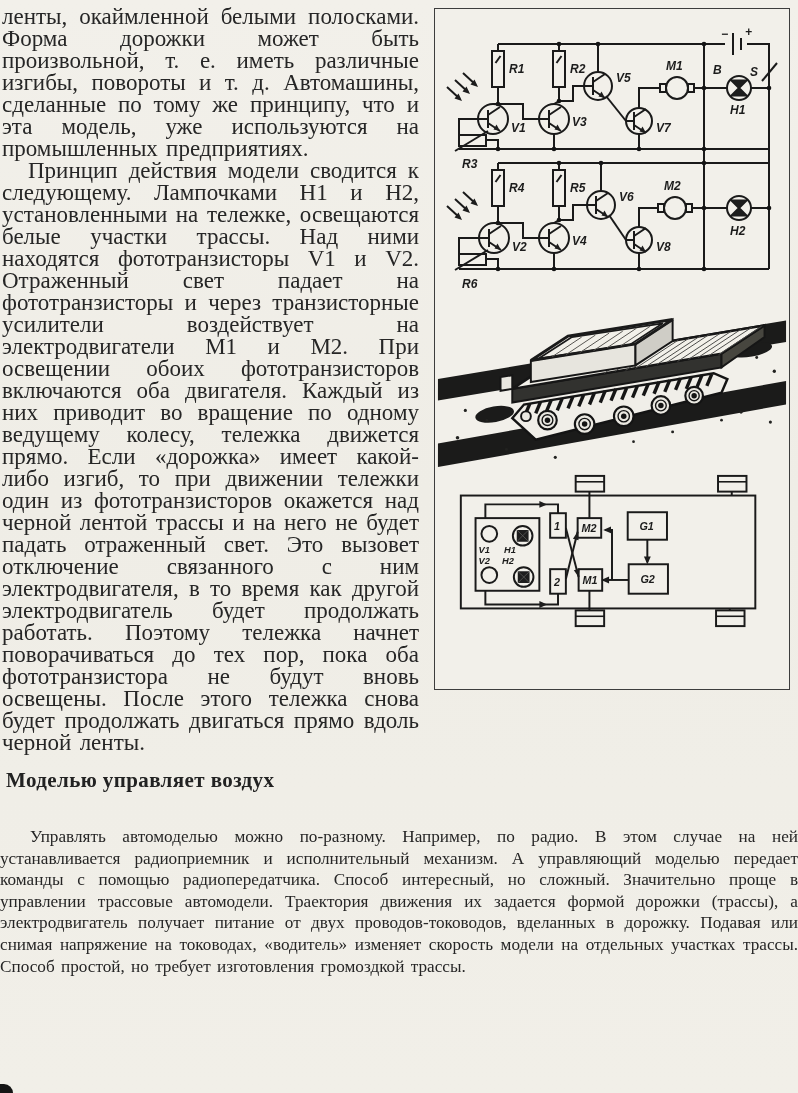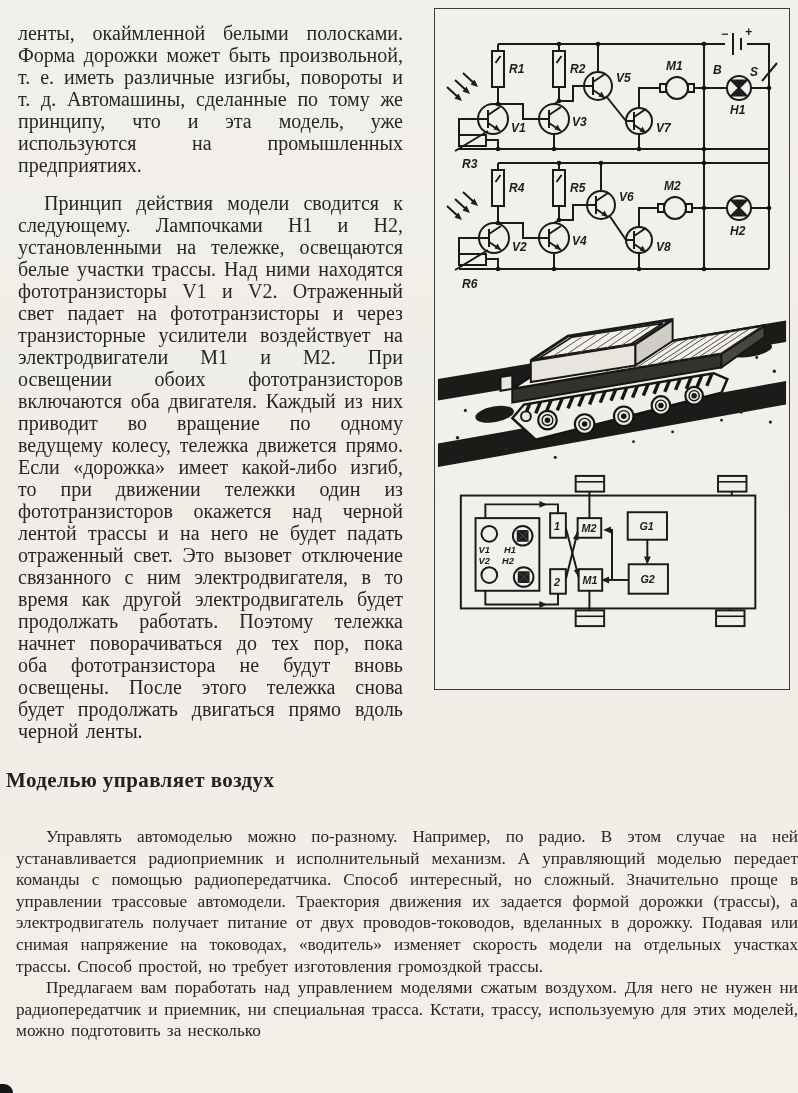--- a/index.html
+++ b/index.html
@@ -1,34 +1,34 @@
 <!DOCTYPE html>
 <html><head>
 <meta charset="utf-8">
 <style>
   html,body{margin:0;padding:0;}
   .page{position:relative;width:798px;height:1093px;overflow:hidden;
         background:linear-gradient(180deg,#f2f0ea 0%,#efede6 45%,#f1efe8 100%);
         color:#1e1e1e;font-family:"Liberation Serif",serif;}
   .left-col{position:absolute;left:2px;top:6px;width:417px;}
-  .body-text{font-size:20px;line-height:22px;text-align:justify;margin:16px;
+  .body-text{font-size:23px;line-height:22px;text-align:justify;margin:0;
              word-spacing:2.5px;color:#262626;}
   .body-text.ind{text-indent:26px;}
   .figure-box{position:absolute;left:434px;top:8px;width:354px;height:680px;
               border:1.6px solid #3d3d3d;margin:0;background:#f2f0ea;}
   .figure-box svg{display:block;}
   .caption{position:absolute;left:438px;top:710px;width:350px;
            font-family:"Liberation Sans",sans-serif;font-size:13.5px;
            letter-spacing:.5px;color:#2c2c2c;}
   .section-heading{position:absolute;left:6px;top:768px;margin:0;
                    font-size:21px;font-weight:bold;letter-spacing:.4px;color:#222;text-align:right;}
   .bottom{position:absolute;left:0;top:826px;width:798px;}
   .bottom p{font-size:17.2px;line-height:21.6px;text-align:justify;margin:0;
             word-spacing:2px;color:#262626;}
-  .bottom p.ind{text-indent:30px;padding-left:16px;}
+  .bottom p.ind{text-indent:30px;}
   .corner-smudge{position:absolute;left:0;bottom:0;width:13px;height:9px;
                  background:#151515;border-radius:0 9px 0 0;}
   .sch-label{font-family:"Liberation Sans",sans-serif;font-style:italic;
              font-weight:600;font-size:12px;fill:#1c1c1c;}
   .bd-label{font-family:"Liberation Sans",sans-serif;font-style:italic;
             font-weight:600;font-size:11px;fill:#1c1c1c;}
   .bd-label-sm{font-family:"Liberation Sans",sans-serif;font-style:italic;
             font-weight:600;font-size:9.5px;fill:#1c1c1c;}
   .wire{stroke:#1a1a1a;stroke-width:2;fill:none;}
   .comp{stroke:#1a1a1a;stroke-width:2;fill:none;}
@@ -399,17 +399,16 @@
         <path class="wire" d="M155,48 V21 M155,122 V142" stroke-width="2.4"></path>
       </g>
     </svg>
   </figure>
 
 
   <h2 class="section-heading">Моделью управляет воздух</h2>
 
   <div class="bottom">
     <p class="ind">Управлять автомоделью можно по-разному. Например, по радио. В этом случае на ней устанавливается радиоприемник и исполнительный механизм. А управляющий моделью передает команды с помощью радиопередатчика. Способ интересный, но сложный. Значительно проще в управлении трассовые автомодели. Траектория движения их задается формой дорожки (трассы), а электродвигатель получает питание от двух проводов-тоководов, вделанных в дорожку. Подавая или снимая напряжение на тоководах, «водитель» изменяет скорость модели на отдельных участках трассы. Способ простой, но требует изготовления громоздкой трассы.</p>
-    <p class="ind">Предлагаем вам поработать над управлением моделями сжатым воздухом. Для него не нужен ни радиопередатчик и приемник, ни специальная трасса. Кстати, трассу, используемую для этих моделей, можно подготовить за несколько</p>
   </div>
 
   <div class="corner-smudge"></div>
 </div>
 
 </body></html>

